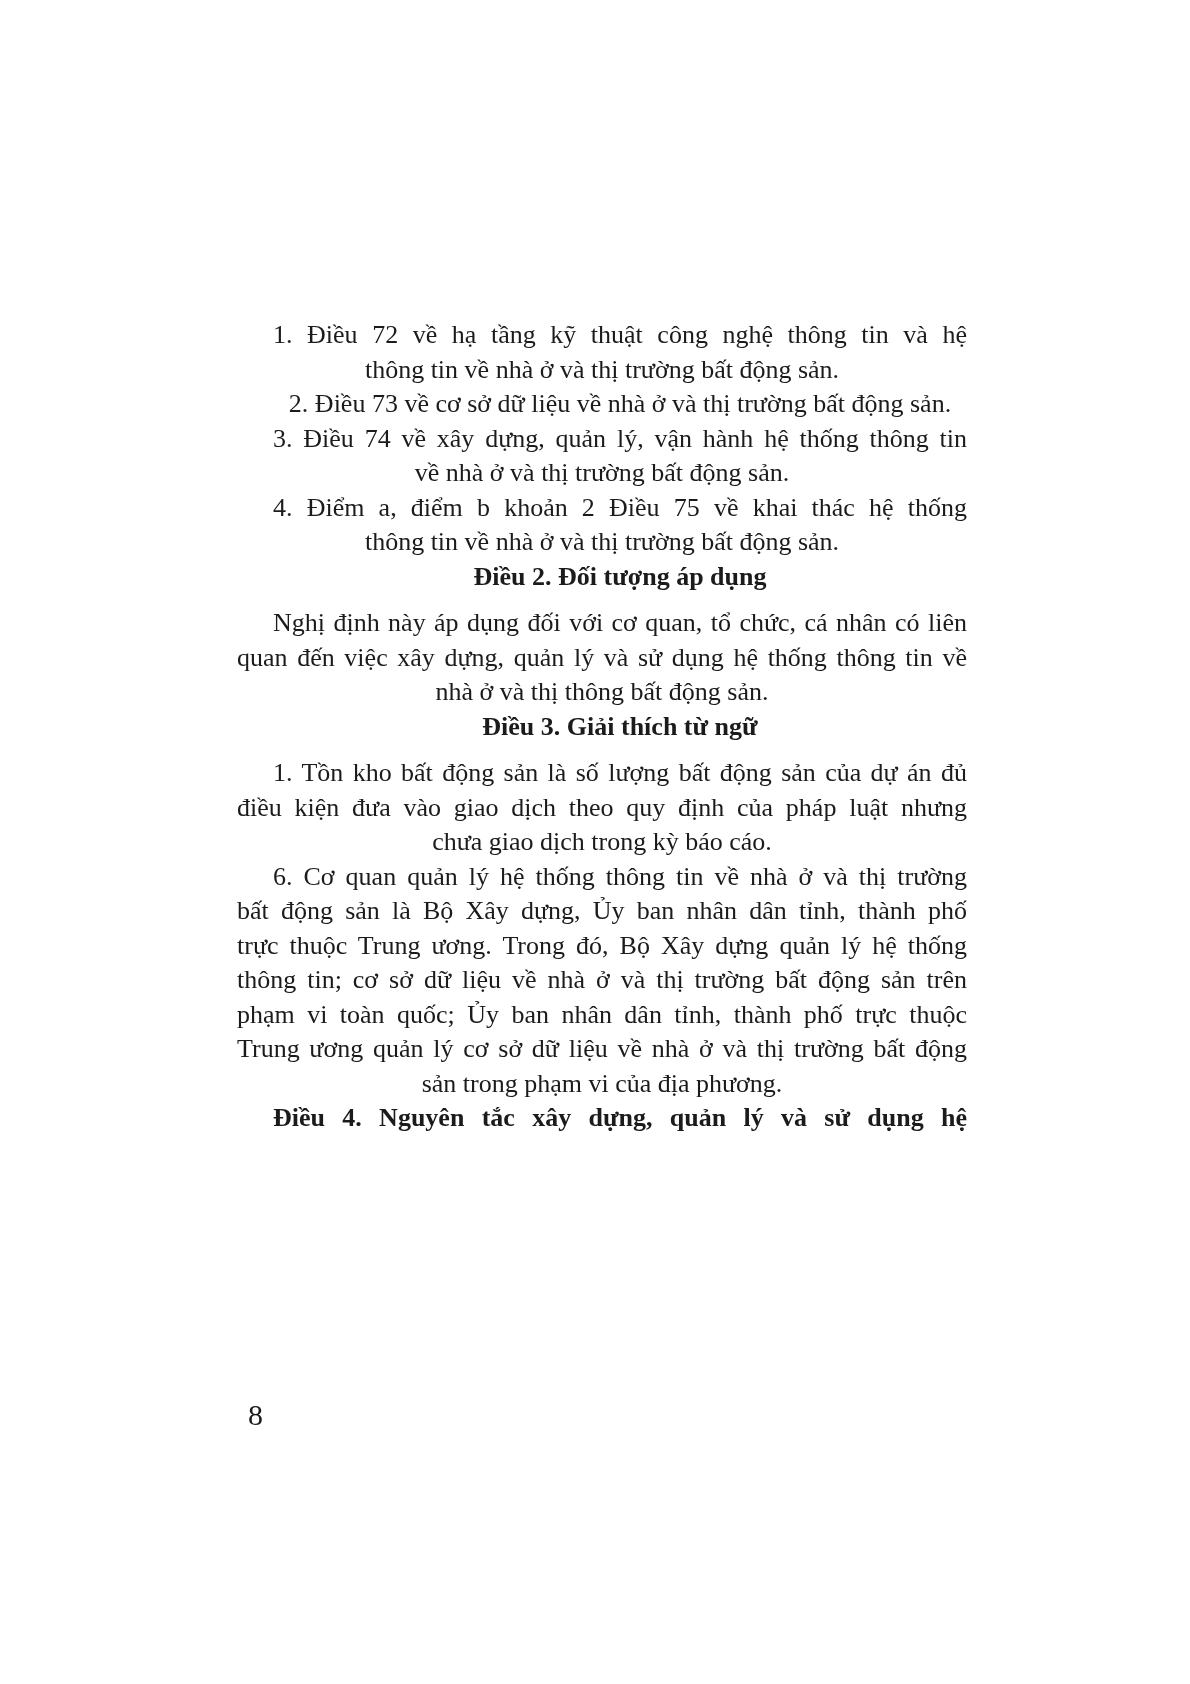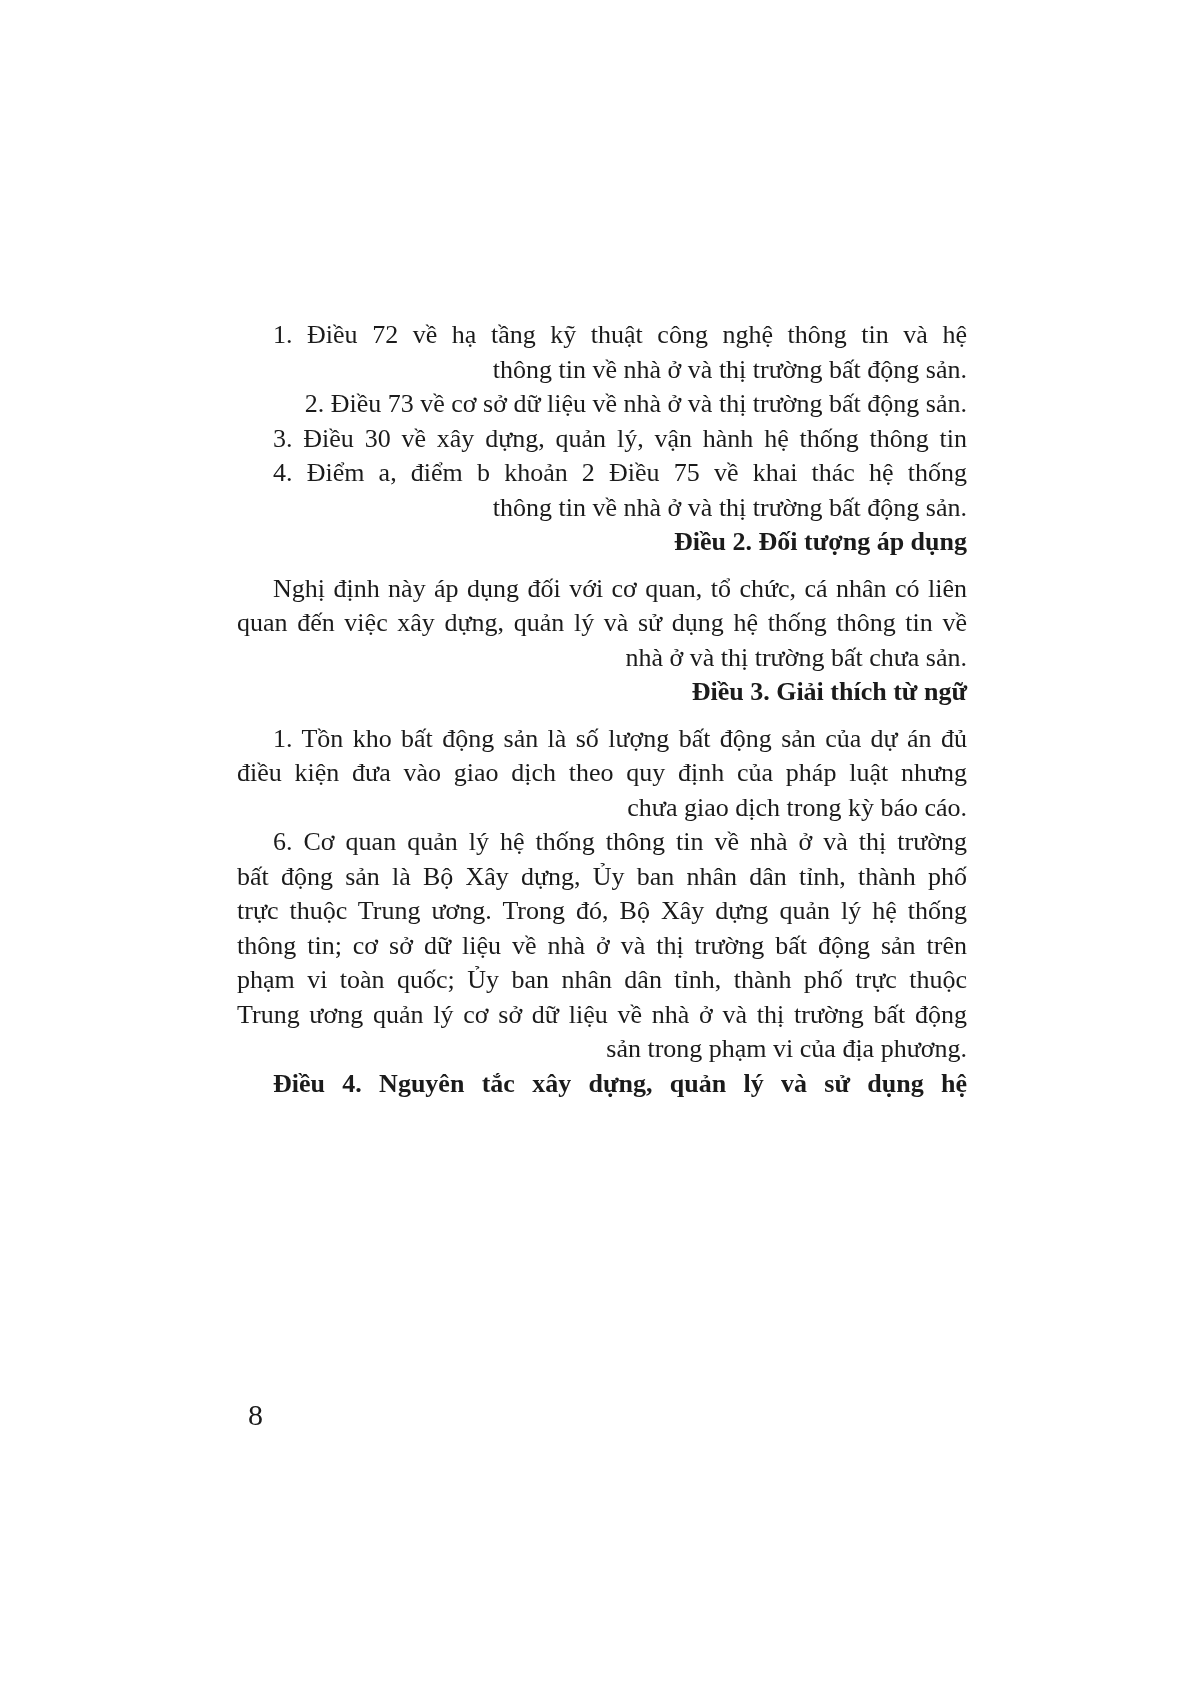--- a/index.html
+++ b/index.html
@@ -19,21 +19,21 @@
     top: 318px;
     width: 730px;
     font-size: 26px;
     line-height: 34.5px;
   }
   .block { margin: 0; }
   .block.heading {
     font-weight: bold;
     margin-bottom: 12px;
   }
-  .line { text-align: right; }
+  .line { text-align: center; }
   .line.j { text-align: justify; text-align-last: justify; }
   .line.indent { text-indent: 36px; }
   .page-number {
     position: absolute;
     left: 248px;
     top: 1398px;
     font-size: 30px;
     line-height: 1.1;
   }
 </style>
@@ -43,33 +43,34 @@
 <div class="page">
   <div class="doc">
       <div class="block paragraph">
         <div class="line indent j">1. Điều 72 về hạ tầng kỹ thuật công nghệ thông tin và hệ</div>
         <div class="line">thông tin về nhà ở và thị trường bất động sản.</div>
       </div>
       <div class="block paragraph">
         <div class="line indent">2. Điều 73 về cơ sở dữ liệu về nhà ở và thị trường bất động sản.</div>
       </div>
       <div class="block paragraph">
-        <div class="line indent j">3. Điều 30 về xây dựng, quản lý, vận hành hệ thống thông tin</div>
+        <div class="line indent j">3. Điều 74 về xây dựng, quản lý, vận hành hệ thống thông tin</div>
+        <div class="line">về nhà ở và thị trường bất động sản.</div>
       </div>
       <div class="block paragraph">
         <div class="line indent j">4. Điểm a, điểm b khoản 2 Điều 75 về khai thác hệ thống</div>
         <div class="line">thông tin về nhà ở và thị trường bất động sản.</div>
       </div>
       <div class="block heading">
         <div class="line indent">Điều 2. Đối tượng áp dụng</div>
       </div>
       <div class="block paragraph">
         <div class="line indent j">Nghị định này áp dụng đối với cơ quan, tổ chức, cá nhân có liên</div>
         <div class="line j">quan đến việc xây dựng, quản lý và sử dụng hệ thống thông tin về</div>
-        <div class="line">nhà ở và thị trường bất chưa sản.</div>
+        <div class="line">nhà ở và thị thông bất động sản.</div>
       </div>
       <div class="block heading">
         <div class="line indent">Điều 3. Giải thích từ ngữ</div>
       </div>
       <div class="block paragraph">
         <div class="line indent j">1. Tồn kho bất động sản là số lượng bất động sản của dự án đủ</div>
         <div class="line j">điều kiện đưa vào giao dịch theo quy định của pháp luật nhưng</div>
         <div class="line">chưa giao dịch trong kỳ báo cáo.</div>
       </div>
       <div class="block paragraph">

